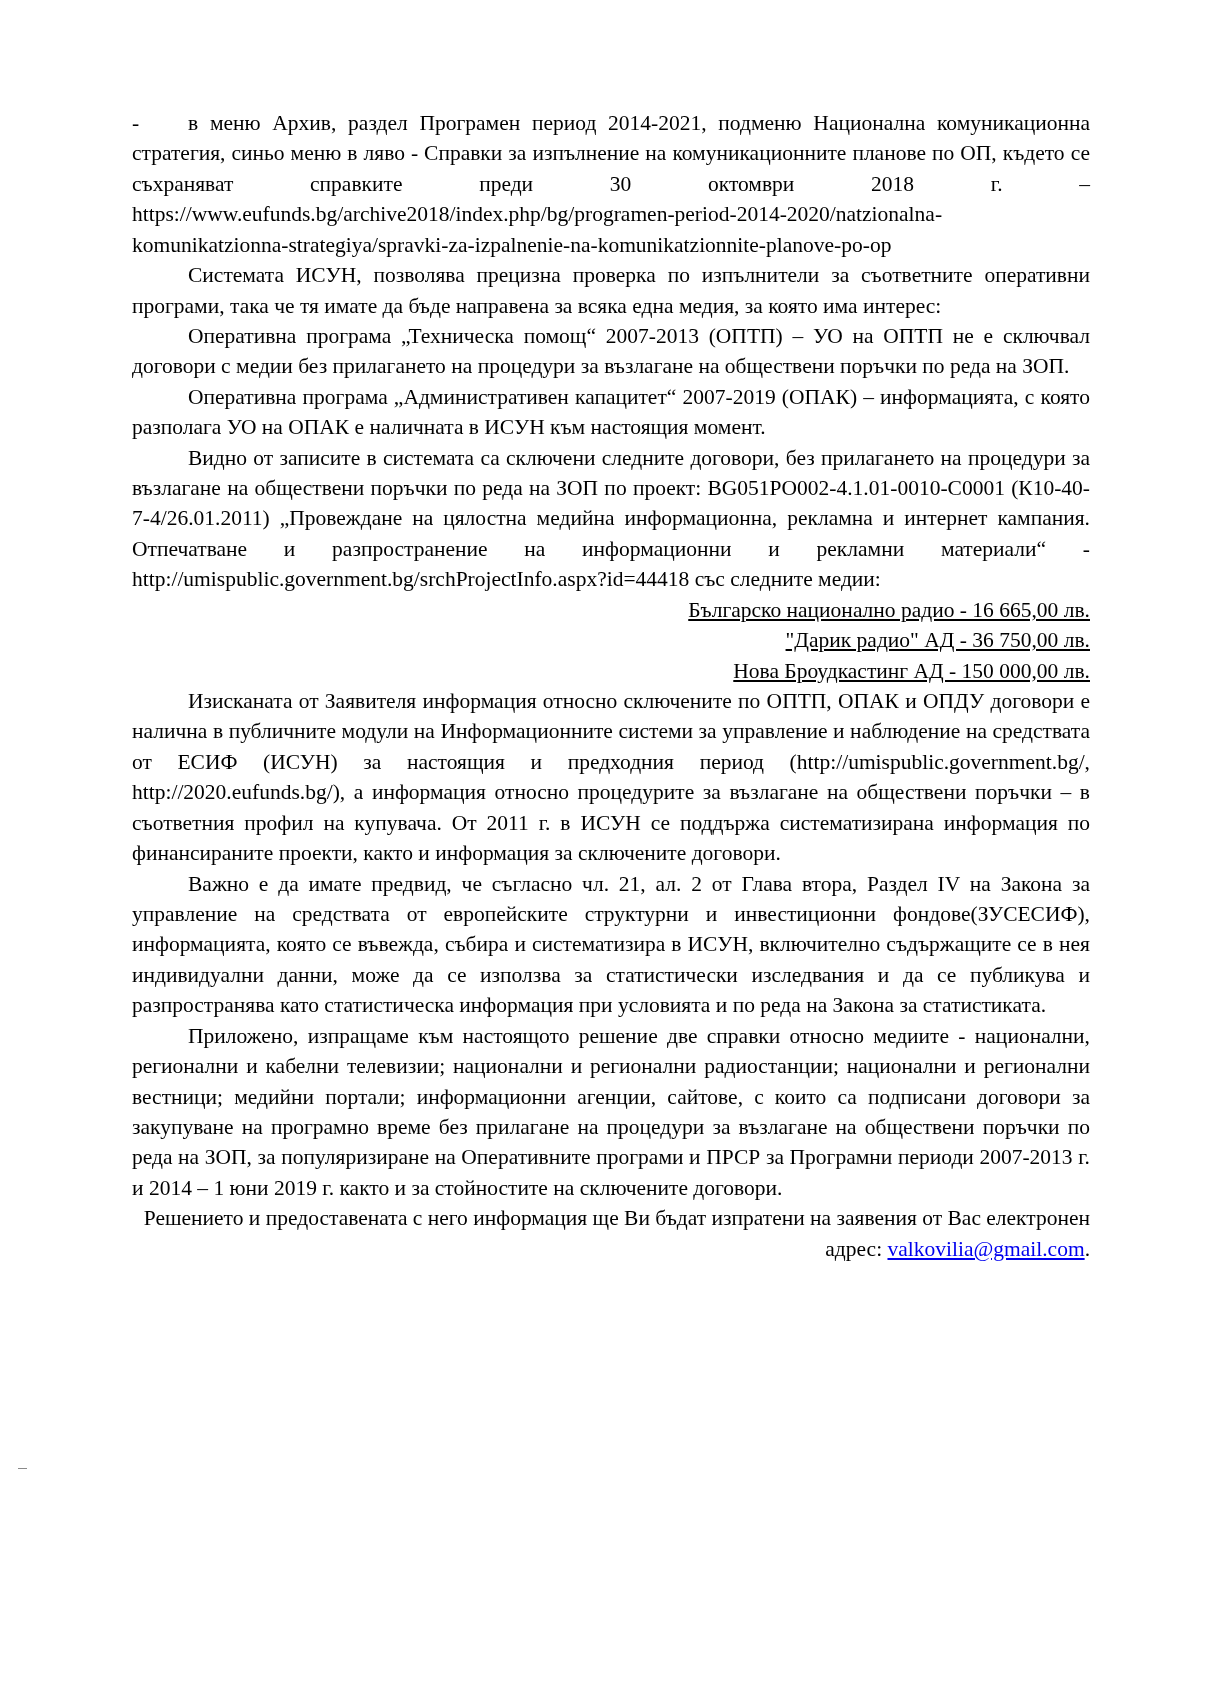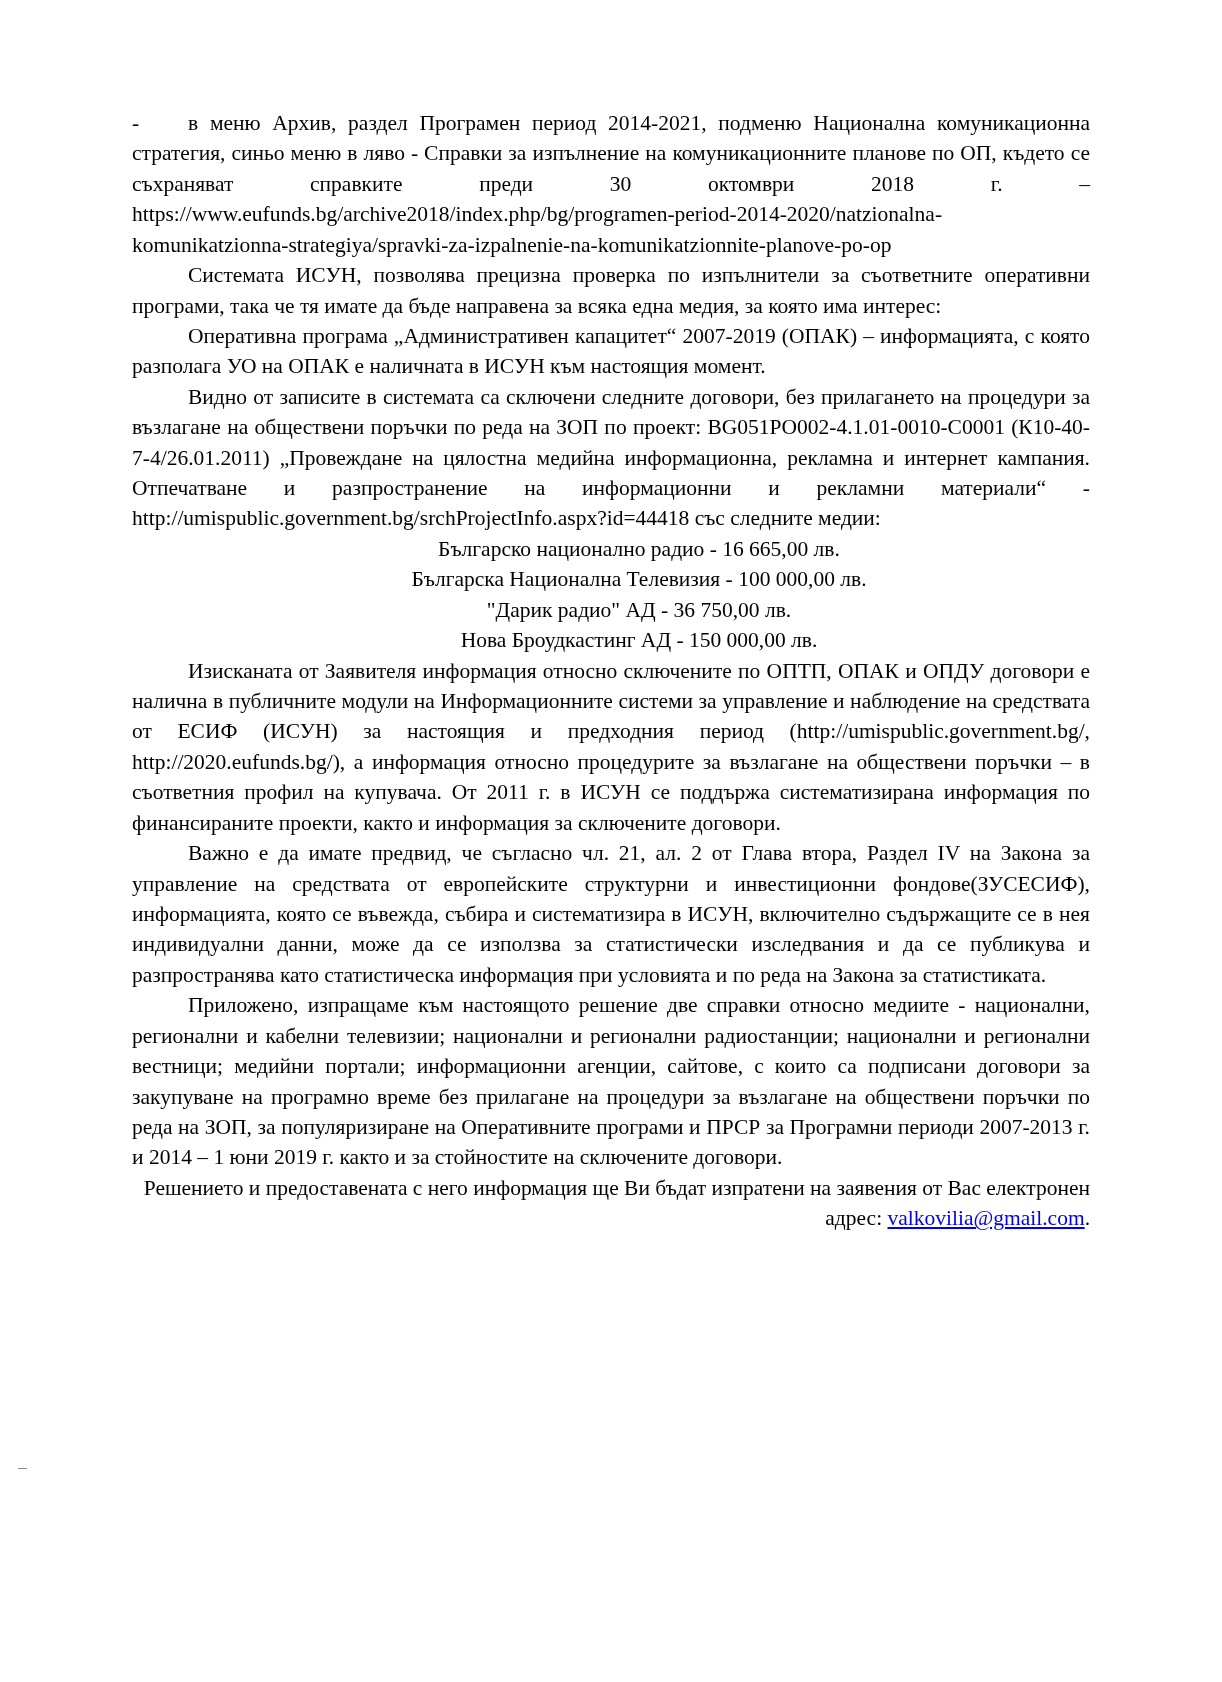--- a/index.html
+++ b/index.html
@@ -35,21 +35,22 @@
   }
   .bullet-para {
     text-indent: 0;
     padding-left: 0;
   }
   .left {
     text-align: right;
   }
   .media-line {
     text-indent: 56px;
-    text-align: center;
+    text-align: right;
+    text-decoration: underline;
   }
   .link-underline {
     text-decoration: underline;
   }
   .bullet-dash {
     display: inline-block;
     width: 56px;
   }
   .edge-mark {
     position: absolute;
@@ -68,27 +69,27 @@
 
   <div class="doc-body">
 
     <p class="bullet-para">
       <span class="bullet-dash">-</span><span>в меню Архив, раздел Програмен период 2014-2021, подменю Национална комуникационна стратегия, синьо меню в ляво - Справки за изпълнение на комуникационните планове по ОП, където се съхраняват справките преди 30 октомври 2018 г. – https://www.eufunds.bg/archive2018/index.php/bg/programen-period-2014-2020/natzionalna-komunikatzionna-strategiya/spravki-za-izpalnenie-na-komunikatzionnite-planove-po-op</span>
     </p>
 
     <p class="indent">Системата ИСУН, позволява прецизна проверка по изпълнители за съответните оперативни програми, така че тя имате да бъде направена за всяка една медия, за която има интерес:</p>
 
 
+    <p class="indent">Оперативна програма „Техническа помощ“ 2007-2013 (ОПТП) – УО на ОПТП не е сключвал договори с медии без прилагането на процедури за възлагане на обществени поръчки по реда на ЗОП.</p>
 
     <p class="indent">Оперативна програма „Административен капацитет“ 2007-2019 (ОПАК) – информацията, с която разполага УО на ОПАК е наличната в ИСУН към настоящия момент.</p>
 
     <p class="indent">Видно от записите в системата са сключени следните договори, без прилагането на процедури за възлагане на обществени поръчки по реда на ЗОП по проект: BG051PO002-4.1.01-0010-C0001 (К10-40-7-4/26.01.2011) „Провеждане на цялостна медийна информационна, рекламна и интернет кампания. Отпечатване и разпространение на информационни и рекламни материали“ - http://umispublic.government.bg/srchProjectInfo.aspx?id=44418 със следните медии:</p>
 
     <p class="media-line">Българско национално радио - 16 665,00 лв.</p>
-    <p class="media-line">Българска Национална Телевизия - 100 000,00 лв.</p>
     <p class="media-line">"Дарик радио" АД - 36 750,00 лв.</p>
     <p class="media-line">Нова Броудкастинг АД - 150 000,00 лв.</p>
 
     <p class="indent">Изисканата от Заявителя информация относно сключените по ОПТП, ОПАК и ОПДУ договори е налична в публичните модули на Информационните системи за управление и наблюдение на средствата от ЕСИФ (ИСУН) за настоящия и предходния период (http://umispublic.government.bg/, http://2020.eufunds.bg/), а информация относно процедурите за възлагане на обществени поръчки – в съответния профил на купувача. От 2011 г. в ИСУН се поддържа систематизирана информация по финансираните проекти, както и информация за сключените договори.</p>
 
     <p class="indent">Важно е да имате предвид, че съгласно чл. 21, ал. 2 от Глава втора, Раздел IV на Закона за управление на средствата от европейските структурни и инвестиционни фондове(ЗУСЕСИФ), информацията, която се въвежда, събира и систематизира в ИСУН, включително съдържащите се в нея индивидуални данни, може да се използва за статистически изследвания и да се публикува и разпространява като статистическа информация при условията и по реда на Закона за статистиката.</p>
 
     <p class="indent">Приложено, изпращаме към настоящото решение две справки относно медиите - национални, регионални и кабелни телевизии; национални и регионални радиостанции; национални и регионални вестници; медийни портали; информационни агенции, сайтове, с които са подписани договори за закупуване на програмно време без прилагане на процедури за възлагане на обществени поръчки по реда на ЗОП, за популяризиране на Оперативните програми и ПРСР за Програмни периоди 2007-2013 г. и 2014 – 1 юни 2019 г. както и  за стойностите на сключените договори.</p>
 
     <p class="left">

